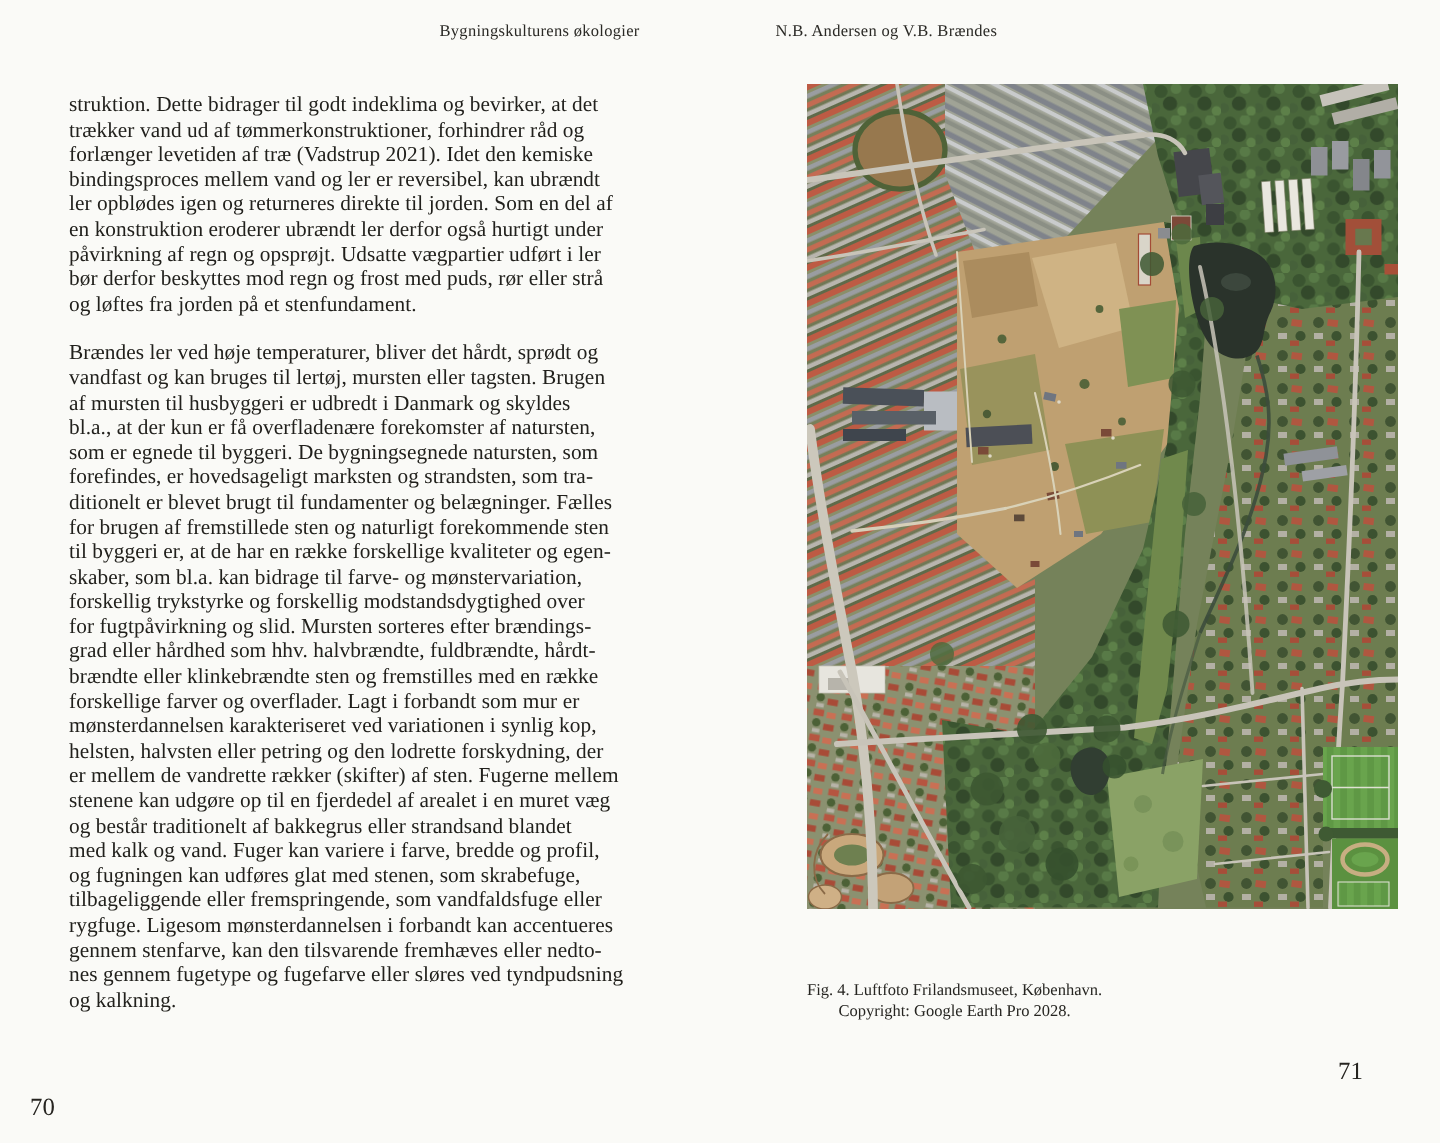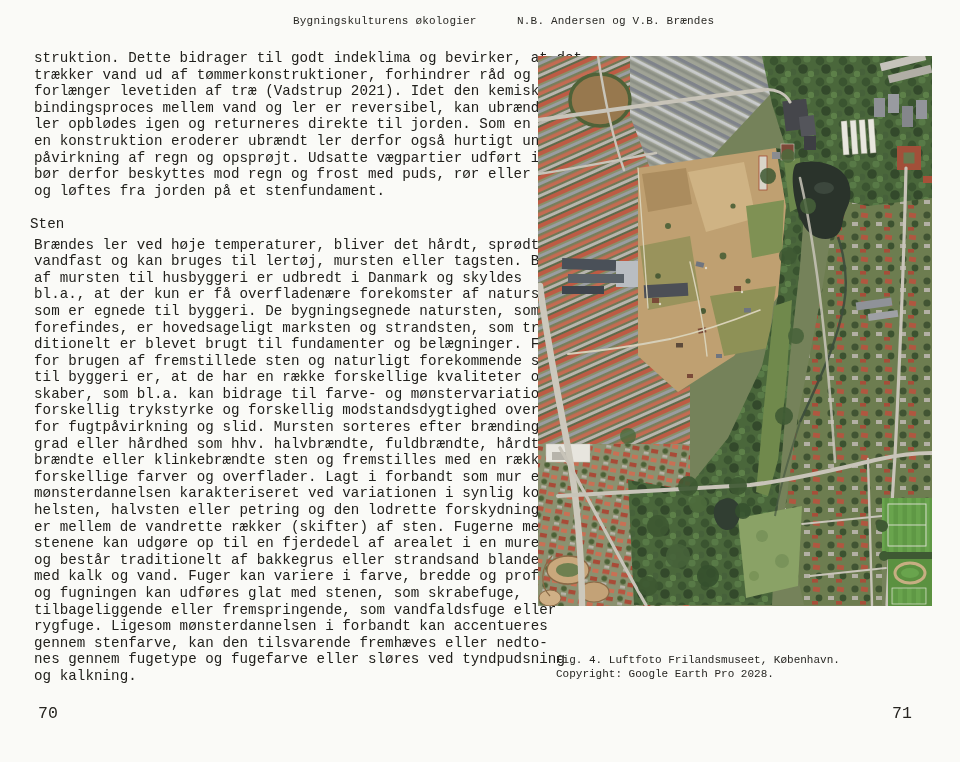--- a/index.html
+++ b/index.html
@@ -1,51 +1,50 @@
 <!DOCTYPE html>
 <html><head>
 <meta charset="utf-8">
 <style>
   html,body{margin:0;padding:0;}
   body{width:960px;height:762px;overflow:hidden;background:#e8e8e6;}
   .spread{position:relative;width:960px;height:762px;background:#fafaf7;
-    font-family:Liberation Mono, monospace;color:#211f1b;}
+    font-family:Liberation Serif, serif;color:#211f1b;}
   .running-head{position:absolute;top:15px;font-size:11px;letter-spacing:.2px;color:#2a2925;white-space:nowrap;}
   .rh-left{left:293px;}
   .rh-right{left:517px;}
   .body-col{position:absolute;left:30px;top:46px;width:486px;
     font-size:14.2px;line-height:16.6px;letter-spacing:.05px;color:#21201c;}
-  .para{white-space:pre;margin:4px;}
+  .para{white-space:pre;margin:16px;}
   .section-heading{margin:16.6px 0 0 0;white-space:pre;}
   .pagenum{position:absolute;top:704px;font-size:16.5px;color:#262420;}
-  .pn-left{left:38px;}
+  .pn-left{left:20px;margin-top:24px;}
   .pn-right{left:892px;width:40px;text-align:left;}
   .figure{position:absolute;left:538px;top:56px;width:394px;height:550px;overflow:hidden;background:#75825a;}
   .figure svg{display:block;}
-  .caption{position:absolute;left:556px;top:654px;font-size:11px;line-height:13.8px;color:#262521;}
+  .caption{position:absolute;left:538px;top:654px;font-size:11px;line-height:13.8px;color:#262521;text-align:center;}
 </style>
 </head>
 <body>
 
 <div class="spread">
 
   <div class="running-head rh-left">Bygningskulturens økologier</div>
   <div class="running-head rh-right">N.B. Andersen og V.B. Brændes</div>
 
   <div class="body-col">
     <div class="para">struktion. Dette bidrager til godt indeklima og bevirker, at det
 trækker vand ud af tømmerkonstruktioner, forhindrer råd og
 forlænger levetiden af træ (Vadstrup 2021). Idet den kemiske
 bindingsproces mellem vand og ler er reversibel, kan ubrændt
 ler opblødes igen og returneres direkte til jorden. Som en del af
 en konstruktion eroderer ubrændt ler derfor også hurtigt under
 påvirkning af regn og opsprøjt. Udsatte vægpartier udført i ler
 bør derfor beskyttes mod regn og frost med puds, rør eller strå
 og løftes fra jorden på et stenfundament.</div>
-    <div class="section-heading">Sten</div>
     <div class="para">Brændes ler ved høje temperaturer, bliver det hårdt, sprødt og
 vandfast og kan bruges til lertøj, mursten eller tagsten. Brugen
 af mursten til husbyggeri er udbredt i Danmark og skyldes
 bl.a., at der kun er få overfladenære forekomster af natursten,
 som er egnede til byggeri. De bygningsegnede natursten, som
 forefindes, er hovedsageligt marksten og strandsten, som tra-
 ditionelt er blevet brugt til fundamenter og belægninger. Fælles
 for brugen af fremstillede sten og naturligt forekommende sten
 til byggeri er, at de har en række forskellige kvaliteter og egen-
 skaber, som bl.a. kan bidrage til farve- og mønstervariation,

